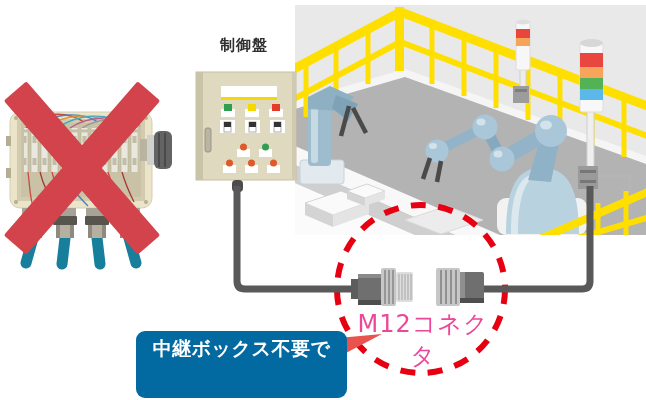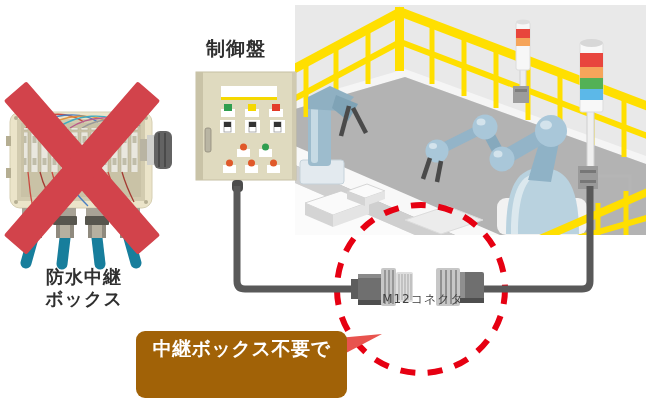--- a/index.html
+++ b/index.html
@@ -1,23 +1,23 @@
 <!DOCTYPE html>
 <html><head>
 <meta charset="utf-8">
 <style>
   html,body{margin:0;padding:0;background:#fff;}
   .canvas{position:relative;width:646px;height:400px;background:#fff;overflow:hidden;
           font-family:"DejaVu Sans","Liberation Sans",sans-serif;}
   .canvas svg{position:absolute;left:0;top:0;}
   .label{position:absolute;color:#2f2f2f;font-weight:bold;text-align:center;letter-spacing:1px;}
-  .lbl-panel{left:186px;top:36px;width:100px;font-size:19px;font-family:Liberation Serif, serif;}
+  .lbl-panel{left:194px;top:36px;width:100px;font-size:15px;font-family:Liberation Serif, serif;}
   .lbl-jbox{left:14px;top:266px;width:140px;font-size:18px;line-height:22px;}
-  .lbl-conn{left:348px;top:291px;width:150px;font-size:12px;font-weight:normal;letter-spacing:1px;color:#404040;}
-  .callout{position:absolute;left:136px;top:331px;width:211px;height:63px;background:#a16207;
+  .lbl-conn{left:348px;top:308px;width:150px;font-size:24px;font-weight:normal;letter-spacing:1px;color:#ec4899;}
+  .callout{position:absolute;left:136px;top:331px;width:211px;height:63px;background:#0369a1;
            border-radius:9px;color:#fff;font-weight:bold;font-size:19px;line-height:27px;
            text-align:center;padding-top:4px;box-sizing:content-box;letter-spacing:.5px;}
 </style>
 </head>
 <body>
 
 <div class="canvas">
 
 <svg width="646" height="400" viewBox="0 0 646 400">
   <defs>
@@ -287,24 +287,20 @@
           <line x1="456" y1="270" x2="456" y2="304"></line>
     </g>
     <rect x="460" y="272" width="24" height="31" rx="2" fill="#6f6f6f"></rect>
     <rect x="460" y="272" width="5" height="31" fill="#8f8f8f"></rect>
     <rect x="460" y="298" width="24" height="5" fill="#4e4e4e"></rect>
   </g>
 </svg>
 
 <div class="label lbl-panel">制御盤</div>
 
-<div class="label lbl-jbox">
-  <div>防水中継</div>
-  <div>ボックス</div>
-</div>
 
 <div class="label lbl-conn">M12コネクタ</div>
 
 <div class="callout">
   <div>中継ボックス不要で</div>
 </div>
 
 </div>
 
 </body></html>

